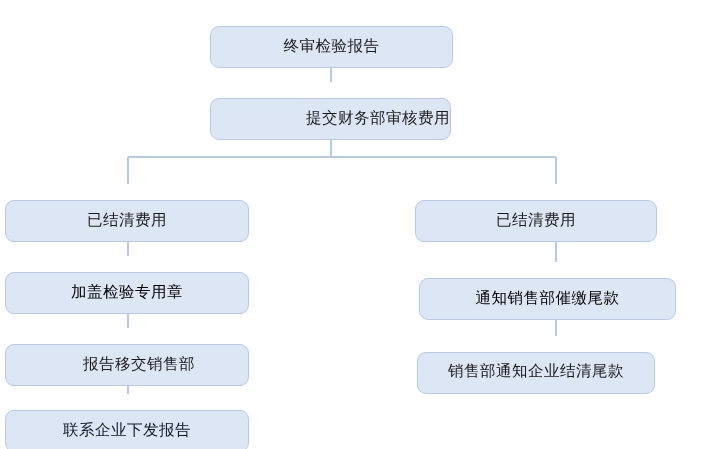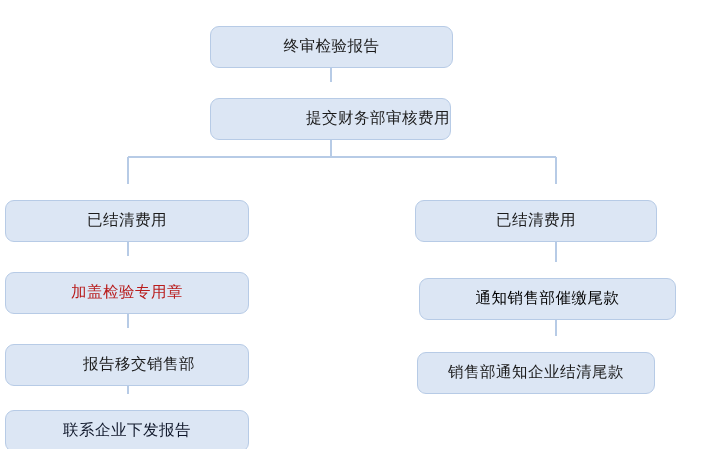--- a/index.html
+++ b/index.html
@@ -67,28 +67,28 @@
     </div>
     <div class="node" style="left: 210px; top: 82px; width: 241px; height: 42px; background: rgb(220, 230, 244); border-color: rgb(183, 203, 230); color: rgb(26, 26, 26); justify-content: flex-end;">
       <span class="node-label">提交财务部审核费用</span>
     </div>
     <div class="node" style="left: 5px; top: 184px; width: 244px; height: 42px; background: rgb(220, 230, 244); border-color: rgb(183, 203, 230); color: rgb(26, 26, 26);">
       <span class="node-label">已结清费用</span>
     </div>
     <div class="node" style="left: 415px; top: 184px; width: 242px; height: 42px; background: rgb(220, 230, 244); border-color: rgb(183, 203, 230); color: rgb(26, 26, 26);">
       <span class="node-label">已结清费用</span>
     </div>
-    <div class="node" style="left: 5px; top: 256px; width: 244px; height: 42px; background: rgb(220, 230, 244); border-color: rgb(183, 203, 230); color: #b91c1c;">
+    <div class="node" style="left: 5px; top: 256px; width: 244px; height: 42px; background: rgb(220, 230, 244); border-color: rgb(183, 203, 230); color: #000000;">
       <span class="node-label">加盖检验专用章</span>
     </div>
     <div class="node" style="left: 419px; top: 262px; width: 257px; height: 42px; background: rgb(220, 230, 244); border-color: rgb(183, 203, 230); color: #000000;">
       <span class="node-label">通知销售部催缴尾款</span>
     </div>
     <div class="node" style="left: 5px; top: 328px; width: 244px; height: 42px; background: rgb(220, 230, 244); border-color: rgb(183, 203, 230); color: rgb(26, 26, 26); padding-left: 24px;">
       <span class="node-label">报告移交销售部</span>
     </div>
-    <div class="node" style="left: 417px; top: 336px; width: 238px; height: 42px; background: rgb(220, 230, 244); border-color: rgb(183, 203, 230); color: rgb(26, 26, 26);">
+    <div class="node" style="left: 417px; top: 336px; width: 238px; height: 42px; background: rgb(220, 230, 244); border-color: rgb(183, 203, 230); color: rgb(26, 26, 26); font-family: Liberation Mono, monospace;">
       <span class="node-label">销售部通知企业结清尾款</span>
     </div>
     <div class="node" style="left: 5px; top: 394px; width: 244px; height: 42px; background: rgb(220, 230, 244); border-color: rgb(183, 203, 230); color: #0f172a;">
       <span class="node-label">联系企业下发报告</span>
     </div>
   </div>
 
 </body></html>

